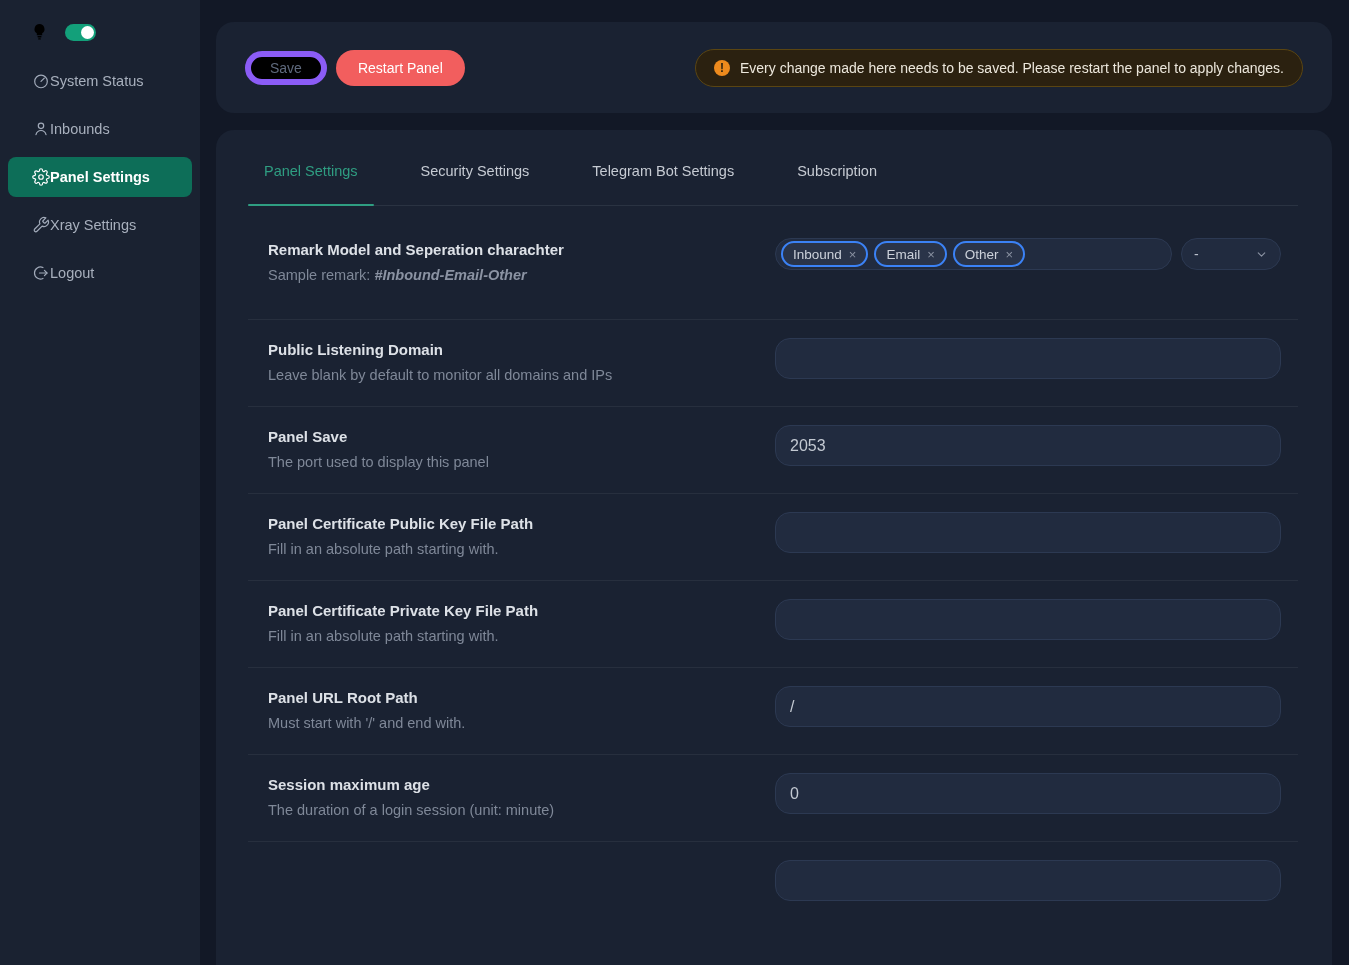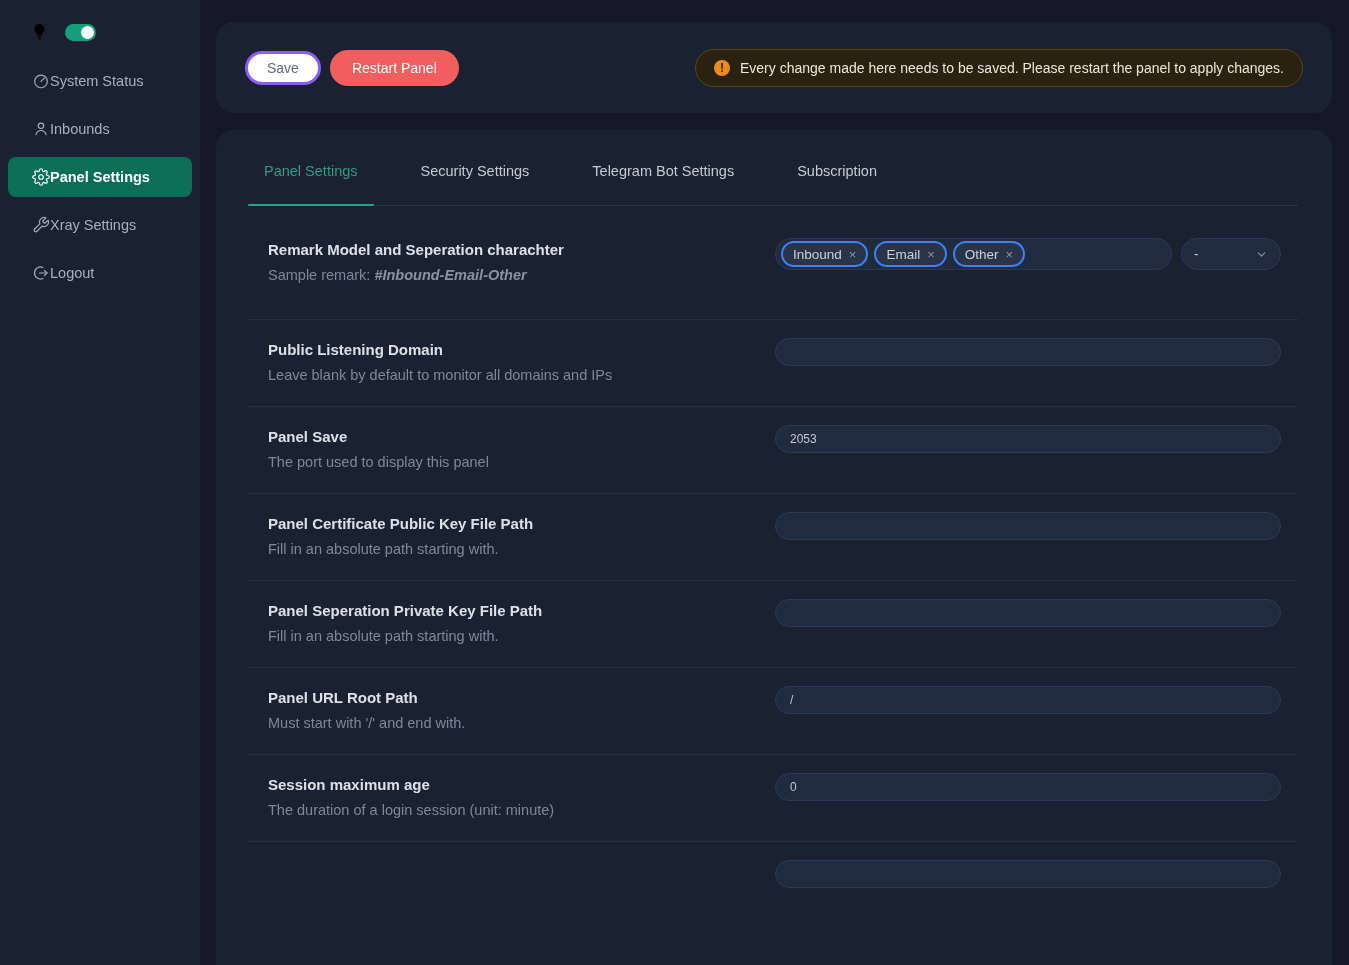--- a/index.html
+++ b/index.html
@@ -42,22 +42,22 @@
   .topbar {
     height:91px; display:flex; align-items:center; justify-content:space-between;
     padding:0 29px; margin-bottom:17px;
   }
   .btn-group { display:flex; align-items:center; gap:9px; }
   .btn {
     border:none; border-radius:18px; font-size:14px; cursor:pointer;
     font-family:"Liberation Sans", sans-serif;
   }
   .btn-save {
-    height:34px; padding:0 19px; background:#ffffff; color:#5f6a7d;
-    border:3px solid #8b5cf6; border-radius:17px; cursor:not-allowed;text-align:center;
+    height:34px; padding:0 19px; background:#000000; color:#5f6a7d;
+    border:6px solid #8b5cf6; border-radius:17px; cursor:not-allowed;text-align:center;
   }
   .btn-restart { height:36px; padding:0 22px; background:#f25e5e; color:#ffffff; }
   .alert {
     height:38px; display:flex; align-items:center; gap:10px; padding:0 18px;
     background:#2b2110; border:1px solid #5a4512; border-radius:19px;
     color:#ece7dc; font-size:14px;
   }
   .alert-icon {
     width:16px; height:16px; border-radius:50%; background:#ed8a1d; color:#2b2110;
     font-size:12px; font-weight:bold; display:inline-flex; align-items:center;
@@ -83,22 +83,22 @@
   }
   .row:first-child { padding-top:35px; padding-bottom:36px; }
   .row:last-child { border-bottom:none; }
   .row-label { padding-left:20px; padding-right:20px; }
   .row-title { font-size:15px; font-weight:700; color:#dde1e7; margin-bottom:9px; }
   .row-desc { font-size:14.5px; color:#7f8898; }
   .row-desc em { font-style:italic; font-weight:600; color:#8b93a3; }
   .row-control { width:506px; flex-shrink:0; margin-right:17px; margin-top:-3px; display:flex; gap:9px; }
 
   .pill-input {
-    width:100%; height:28px; border-radius:15px; background:#212b3f;
-    border:1px solid #2c3952; color:#c3c9d2; padding:0 14px; font-size:12px;
+    width:100%; height:41px; border-radius:15px; background:#212b3f;
+    border:1px solid #2c3952; color:#c3c9d2; padding:0 14px; font-size:16px;
     font-family:"Liberation Sans", sans-serif; outline:none;
   }
   .tags-box {
     width:397px; height:32px; border-radius:16px; background:#212b3f;
     border:1px solid #2c3952; display:flex; align-items:center; gap:6px;
     padding:0 5px; cursor:text;
   }
   .tag {
     height:26px; border-radius:13px; background:#2a3449; border:2px solid #3b82f6;
     color:#ccd1da; font-size:13.5px; display:inline-flex; align-items:center;
@@ -249,21 +249,21 @@
           <div class="row-label">
             <div class="row-title">Panel Certificate Public Key File Path</div>
             <div class="row-desc">Fill in an absolute path starting with.</div>
           </div>
           <div class="row-control">
             <input class="pill-input" type="text" style="">
           </div>
         </div>
         <div class="row">
           <div class="row-label">
-            <div class="row-title">Panel Seperation Private Key File Path</div>
+            <div class="row-title">Panel Certificate Private Key File Path</div>
             <div class="row-desc">Fill in an absolute path starting with.</div>
           </div>
           <div class="row-control">
             <input class="pill-input" type="text" style="">
           </div>
         </div>
         <div class="row">
           <div class="row-label">
             <div class="row-title">Panel URL Root Path</div>
             <div class="row-desc">Must start with '/' and end with.</div>

